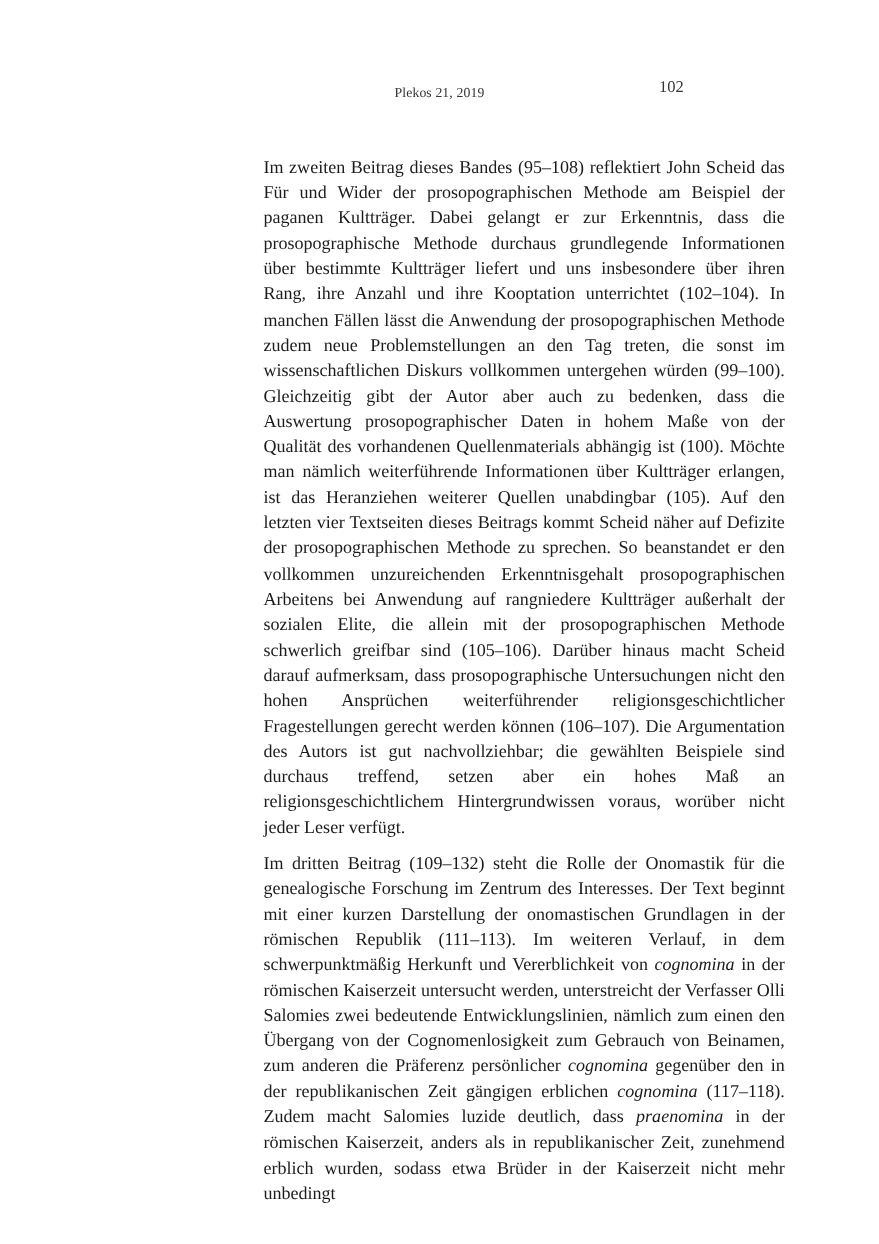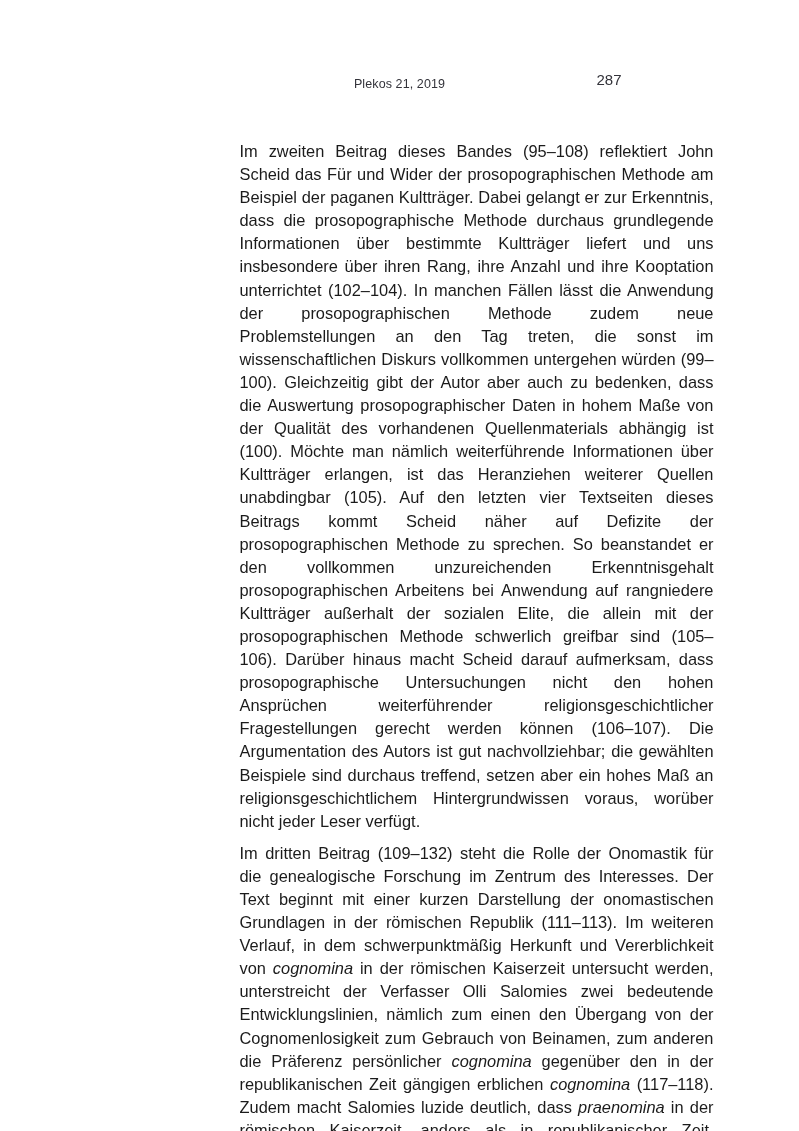--- a/index.html
+++ b/index.html
@@ -9,21 +9,21 @@
     background: #ffffff;
   }
 
   .page {
     position: relative;
     width: 680px;
     height: 1131px;
     margin: 0 auto;
     background: #ffffff;
     overflow: hidden;
-    font-family: Liberation Sans, sans-serif;
+    font-family: Liberation Serif, serif;
     color: #1b1b1b;
     -webkit-font-smoothing: antialiased;
   }
 
   
   .running-head {
     position: absolute;
     top: 74px;
     left: 92px;
     right: 92px;
@@ -83,21 +83,21 @@
     font-style: italic;
   }
 </style>
 </head>
 <body>
 
 <div class="page" style="background: rgb(255, 255, 255); color: rgb(27, 27, 27);">
 
   <header class="running-head">
     <div class="running-head-title">Plekos 21, 2019</div>
-    <div class="running-head-folio">287</div>
+    <div class="running-head-folio">102</div>
   </header>
 
   <main class="text-block">
       <p class="body-paragraph">Im zweiten Beitrag dieses Bandes (95–108) reflektiert John Scheid das Für und Wider der prosopographischen Methode am Beispiel der paganen Kultträger. Dabei gelangt er zur Erkenntnis, dass die prosopographische Methode durchaus grundlegende Informationen über bestimmte Kultträger liefert und uns insbesondere über ihren Rang, ihre Anzahl und ihre Kooptation unterrichtet (102–104). In manchen Fällen lässt die Anwendung der prosopographischen Methode zudem neue Problemstellungen an den Tag treten, die sonst im wissenschaftlichen Diskurs vollkommen untergehen würden (99–100). Gleichzeitig gibt der Autor aber auch zu bedenken, dass die Auswertung prosopographischer Daten in hohem Maße von der Qualität des vorhandenen Quellenmaterials abhängig ist (100). Möchte man nämlich weiterführende Informationen über Kultträger erlangen, ist das Heranziehen weiterer Quellen unabdingbar (105). Auf den letzten vier Textseiten dieses Beitrags kommt Scheid näher auf Defizite der prosopographischen Methode zu sprechen. So beanstandet er den vollkommen unzureichenden Erkenntnisgehalt prosopographischen Arbeitens bei Anwendung auf rangniedere Kultträger außerhalt der sozialen Elite, die allein mit der prosopographischen Methode schwerlich greifbar sind (105–106). Darüber hinaus macht Scheid darauf aufmerksam, dass prosopographische Untersuchungen nicht den hohen Ansprüchen weiterführender religionsgeschichtlicher Fragestellungen gerecht werden können (106–107). Die Argumentation des Autors ist gut nachvollziehbar; die gewählten Beispiele sind durchaus treffend, setzen aber ein hohes Maß an religionsgeschichtlichem Hintergrundwissen voraus, worüber nicht jeder Leser verfügt.</p>
       <p class="body-paragraph runs-on">Im dritten Beitrag (109–132) steht die Rolle der Onomastik für die genealogische Forschung im Zentrum des Interesses. Der Text beginnt mit einer kurzen Darstellung der onomastischen Grundlagen in der römischen Republik (111–113). Im weiteren Verlauf, in dem schwerpunktmäßig Herkunft und Vererblichkeit von <em class="latin-term">cognomina</em> in der römischen Kaiserzeit untersucht werden, unterstreicht der Verfasser Olli Salomies zwei bedeutende Entwicklungslinien, nämlich zum einen den Übergang von der Cognomenlosigkeit zum Gebrauch von Beinamen, zum anderen die Präferenz persönlicher <em class="latin-term">cognomina</em> gegenüber den in der republikanischen Zeit gängigen erblichen <em class="latin-term">cognomina</em> (117–118). Zudem macht Salomies luzide deutlich, dass <em class="latin-term">praenomina</em> in der römischen Kaiserzeit, anders als in republikanischer Zeit, zunehmend erblich wurden, sodass etwa Brüder in der Kaiserzeit nicht mehr unbedingt</p>
     </main>
 
 </div>
 
 </body></html>

